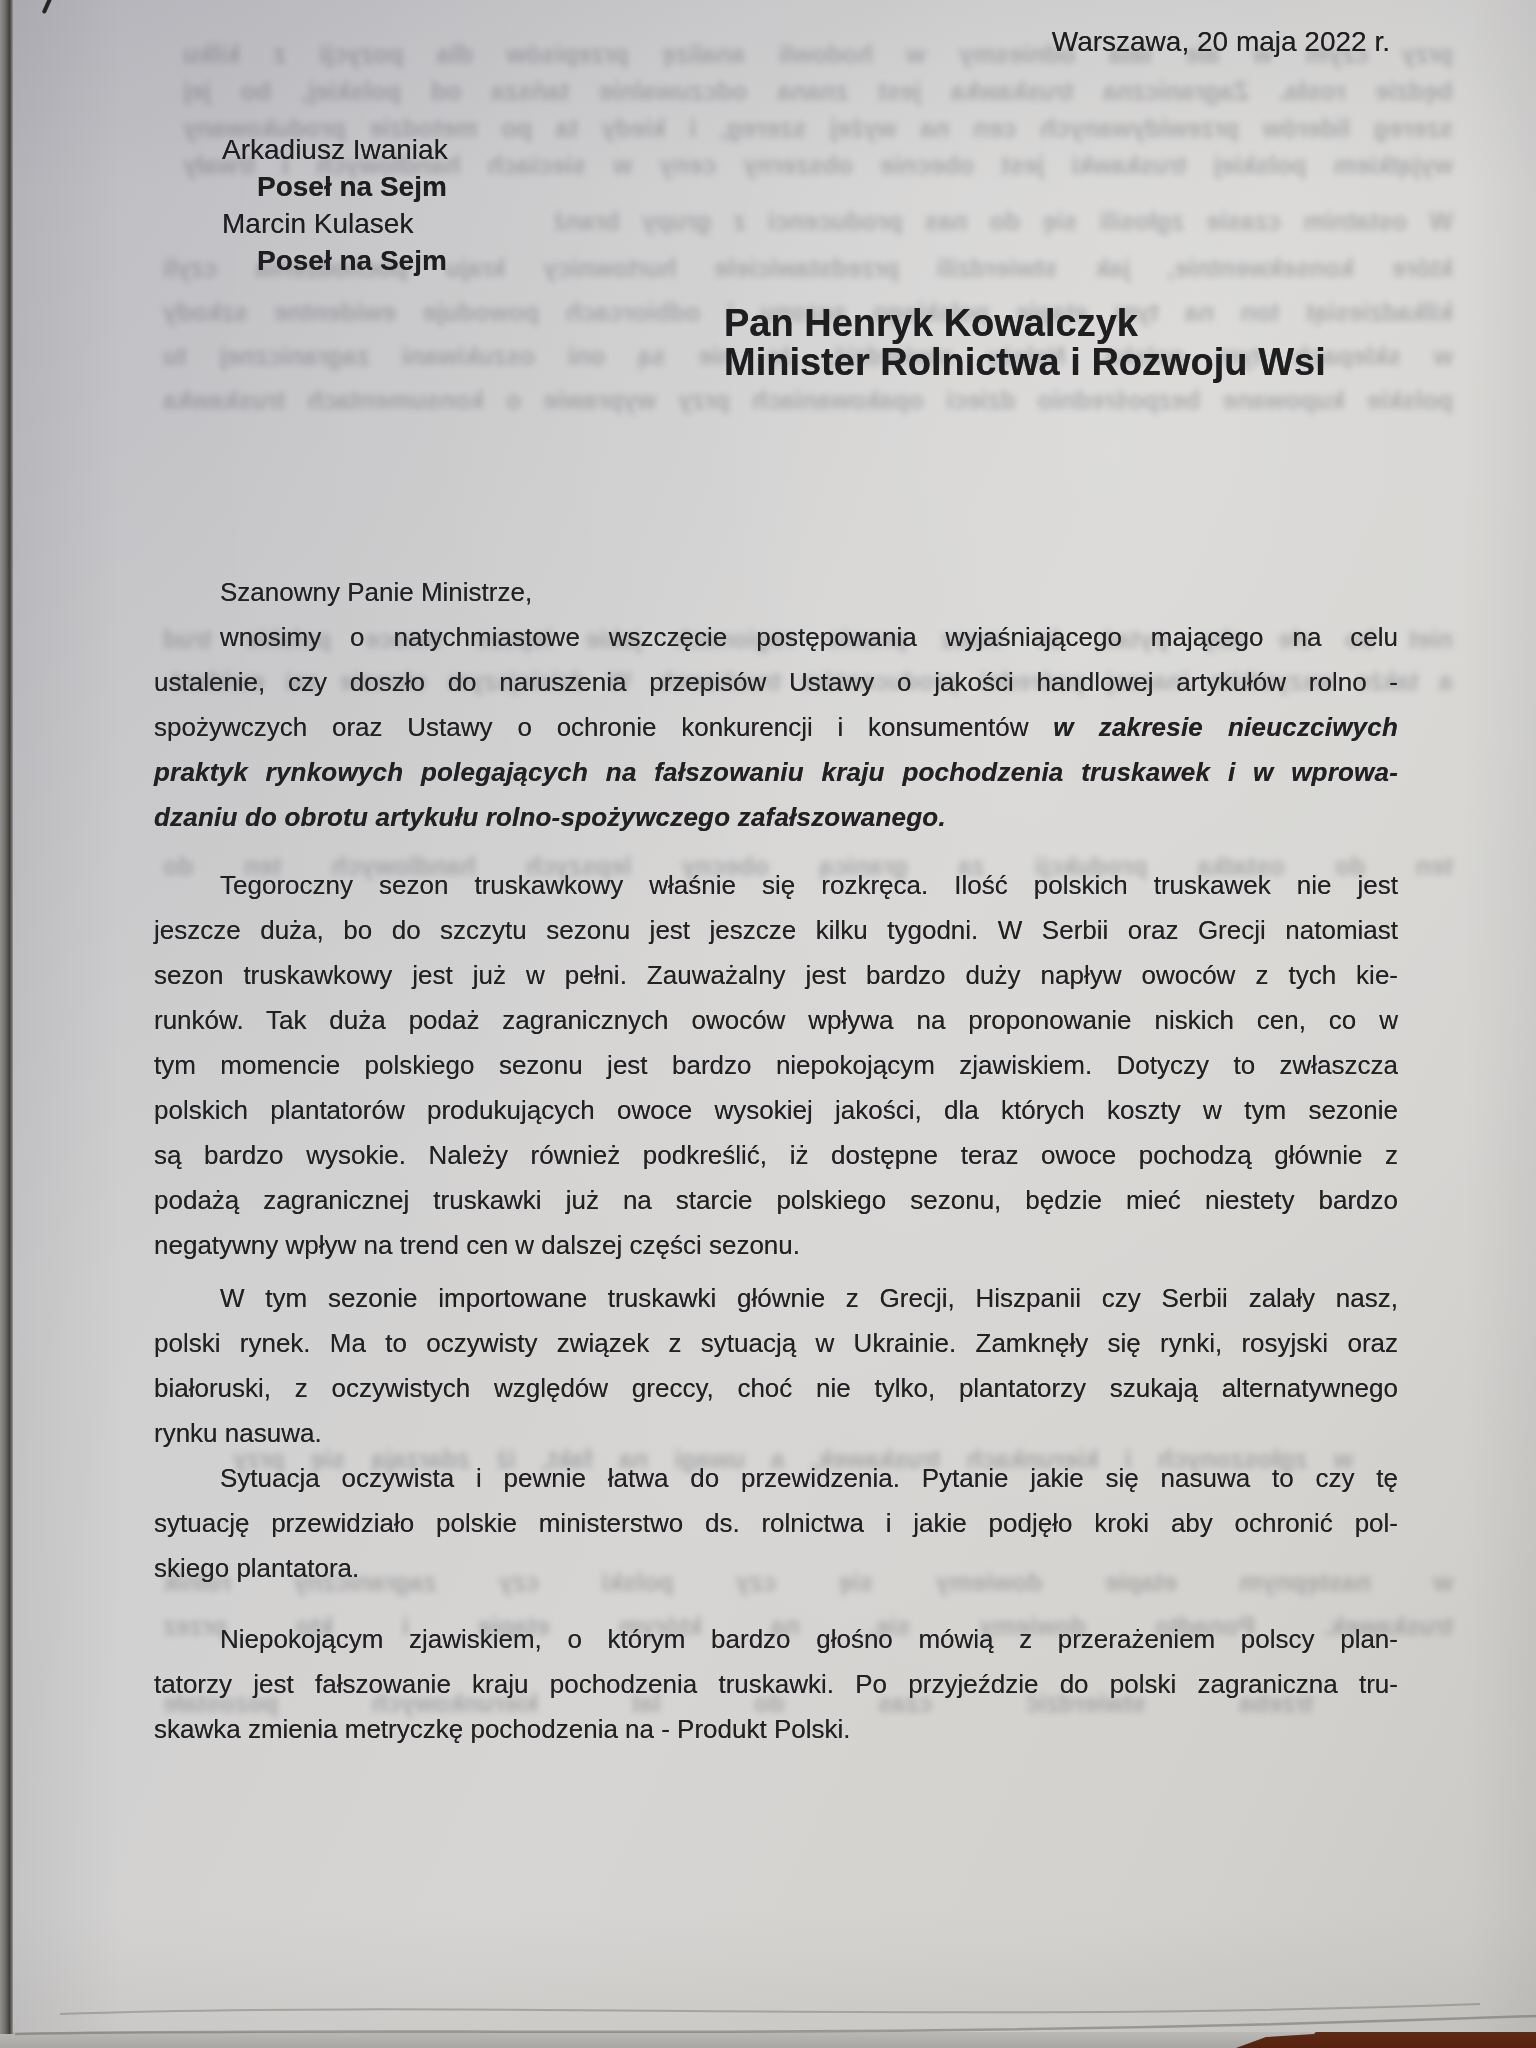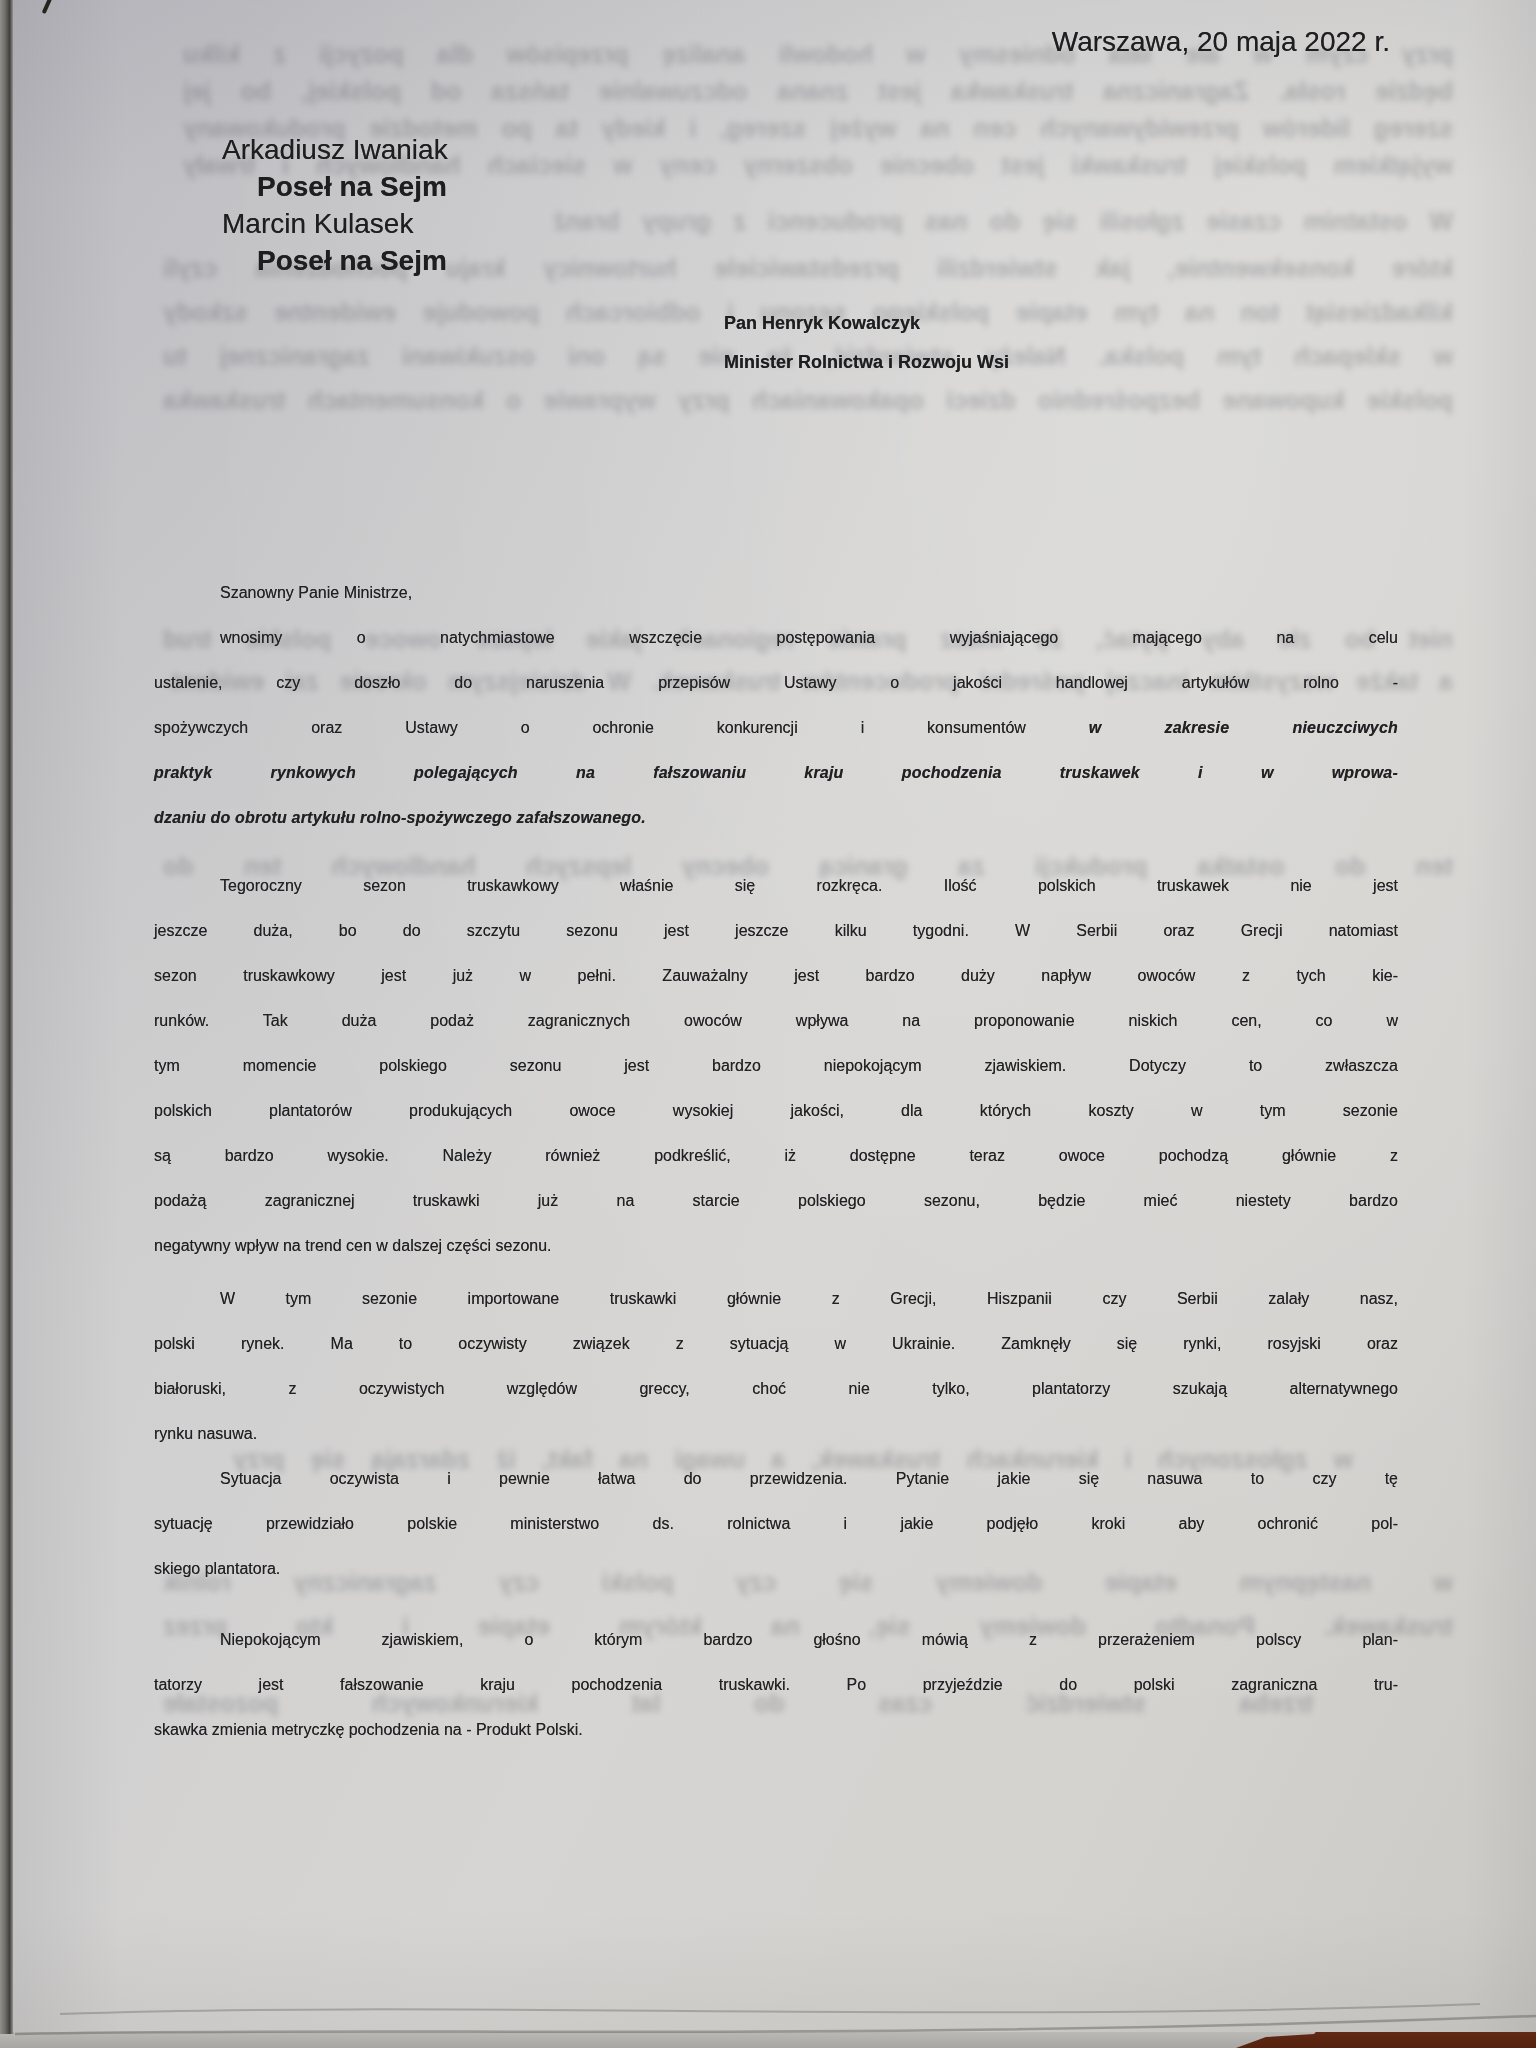--- a/index.html
+++ b/index.html
@@ -36,23 +36,23 @@
   .bleed{position:absolute;transform:scaleX(-1);filter:blur(3px);opacity:.30;
          color:#4d4d56;font-weight:600;text-align:justify;}
   .bleed .bline{text-align:justify;text-align-last:justify;}
 
   
   .date{position:absolute;top:26px;right:146px;font-size:28px;color:#1e1e21;
         text-shadow:0 0 .6px rgba(25,25,28,.65);}
   .senders{position:absolute;left:209px;top:131px;font-size:28px;line-height:37px;
            color:#1e1e21;text-shadow:0 0 .6px rgba(25,25,28,.65);}
   .senders .s-title{font-weight:700;margin-left:35px;}
-  .recipient{position:absolute;left:711px;top:304px;font-size:18px;line-height:39px;
+  .recipient{position:absolute;left:711px;top:304px;font-size:38px;line-height:39px;
              font-weight:700;color:#1e1e21;text-shadow:0 0 .6px rgba(25,25,28,.65);}
-  .body{position:absolute;left:141px;top:570px;width:1244px;font-size:16px;
+  .body{position:absolute;left:141px;top:570px;width:1244px;font-size:26px;
         line-height:45px;color:#212124;text-shadow:0 0 .6px rgba(25,25,28,.6);}
   .para{margin:0;}
   .line{text-align:justify;text-align-last:justify;}
   .line.last{text-align-last:left;}
   .line.indent{text-indent:66px;}
   .em{font-weight:700;font-style:italic;letter-spacing:.2px;}
 
   .edge-curves{position:absolute;left:0;top:0;width:1536px;height:2048px;pointer-events:none;}
 </style>
 </head>

